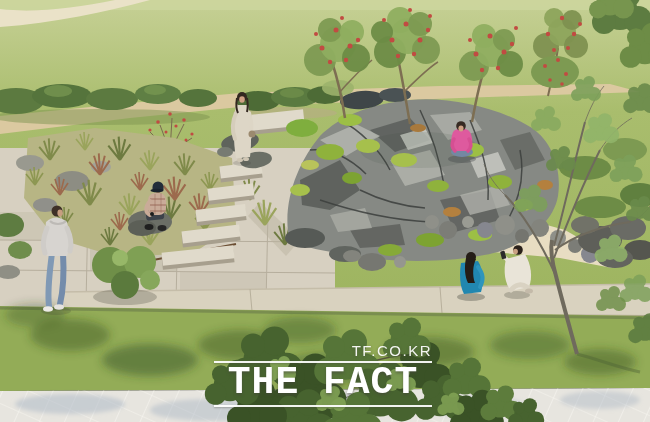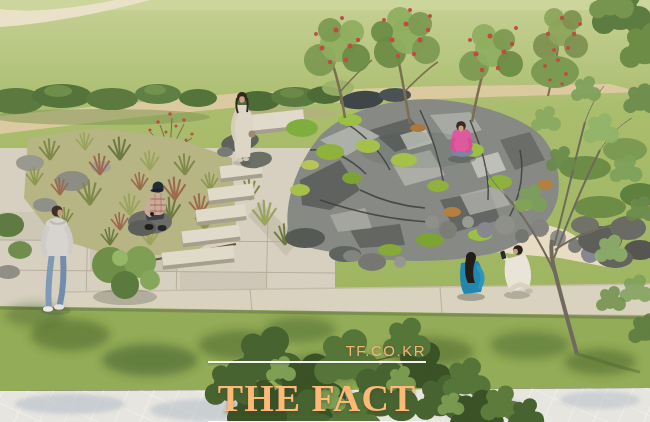--- a/index.html
+++ b/index.html
@@ -1,24 +1,24 @@
 <!DOCTYPE html>
 <html><head>
 <meta charset="utf-8">
 <style>
   html,body{margin:0;padding:0;background:#222;}
   .stage{position:relative;width:650px;height:422px;overflow:hidden;font-family:"Liberation Sans",sans-serif;}
   .stage svg{position:absolute;left:0;top:0;}
-  .watermark{position:absolute;left:208px;top:343px;width:218px;color:#fdba74;pointer-events:none;}
+  .watermark{position:absolute;left:214px;top:343px;width:218px;color:#ffffff;pointer-events:none;}
   .wm-url{font-family:"Liberation Sans",sans-serif;font-size:15px;letter-spacing:1.5px;text-align:right;
           opacity:.93;line-height:1;text-shadow:0 1px 3px rgba(70,70,60,.55);}
   .wm-rule{border:0;border-top:2px solid rgba(255,255,255,.93);margin:3px 0 0 0;
            box-shadow:0 1px 2px rgba(70,70,60,.35);}
-  .wm-title{font-family:Liberation Serif, serif;font-weight:bold;font-size:38px;letter-spacing:1px;
-            text-align:center;line-height:1.04;margin-top:16px;text-shadow:0 2px 3px rgba(70,70,60,.55);}
+  .wm-title{font-family:Liberation Mono, monospace;font-weight:bold;font-size:38px;letter-spacing:1px;
+            text-align:center;line-height:1.04;margin-top:0px;text-shadow:0 2px 3px rgba(70,70,60,.55);}
   .wm-rule2{border:0;border-top:2px solid rgba(255,255,255,.93);margin:2px 0 0 0;
             box-shadow:0 1px 2px rgba(70,70,60,.35);}
 </style>
 </head>
 <body>
 
 <div class="stage">
 <svg width="650" height="422" viewBox="0 0 650 422">
   <defs>
     <linearGradient id="lawnGrad" x1="0" y1="0" x2="0" y2="1">

